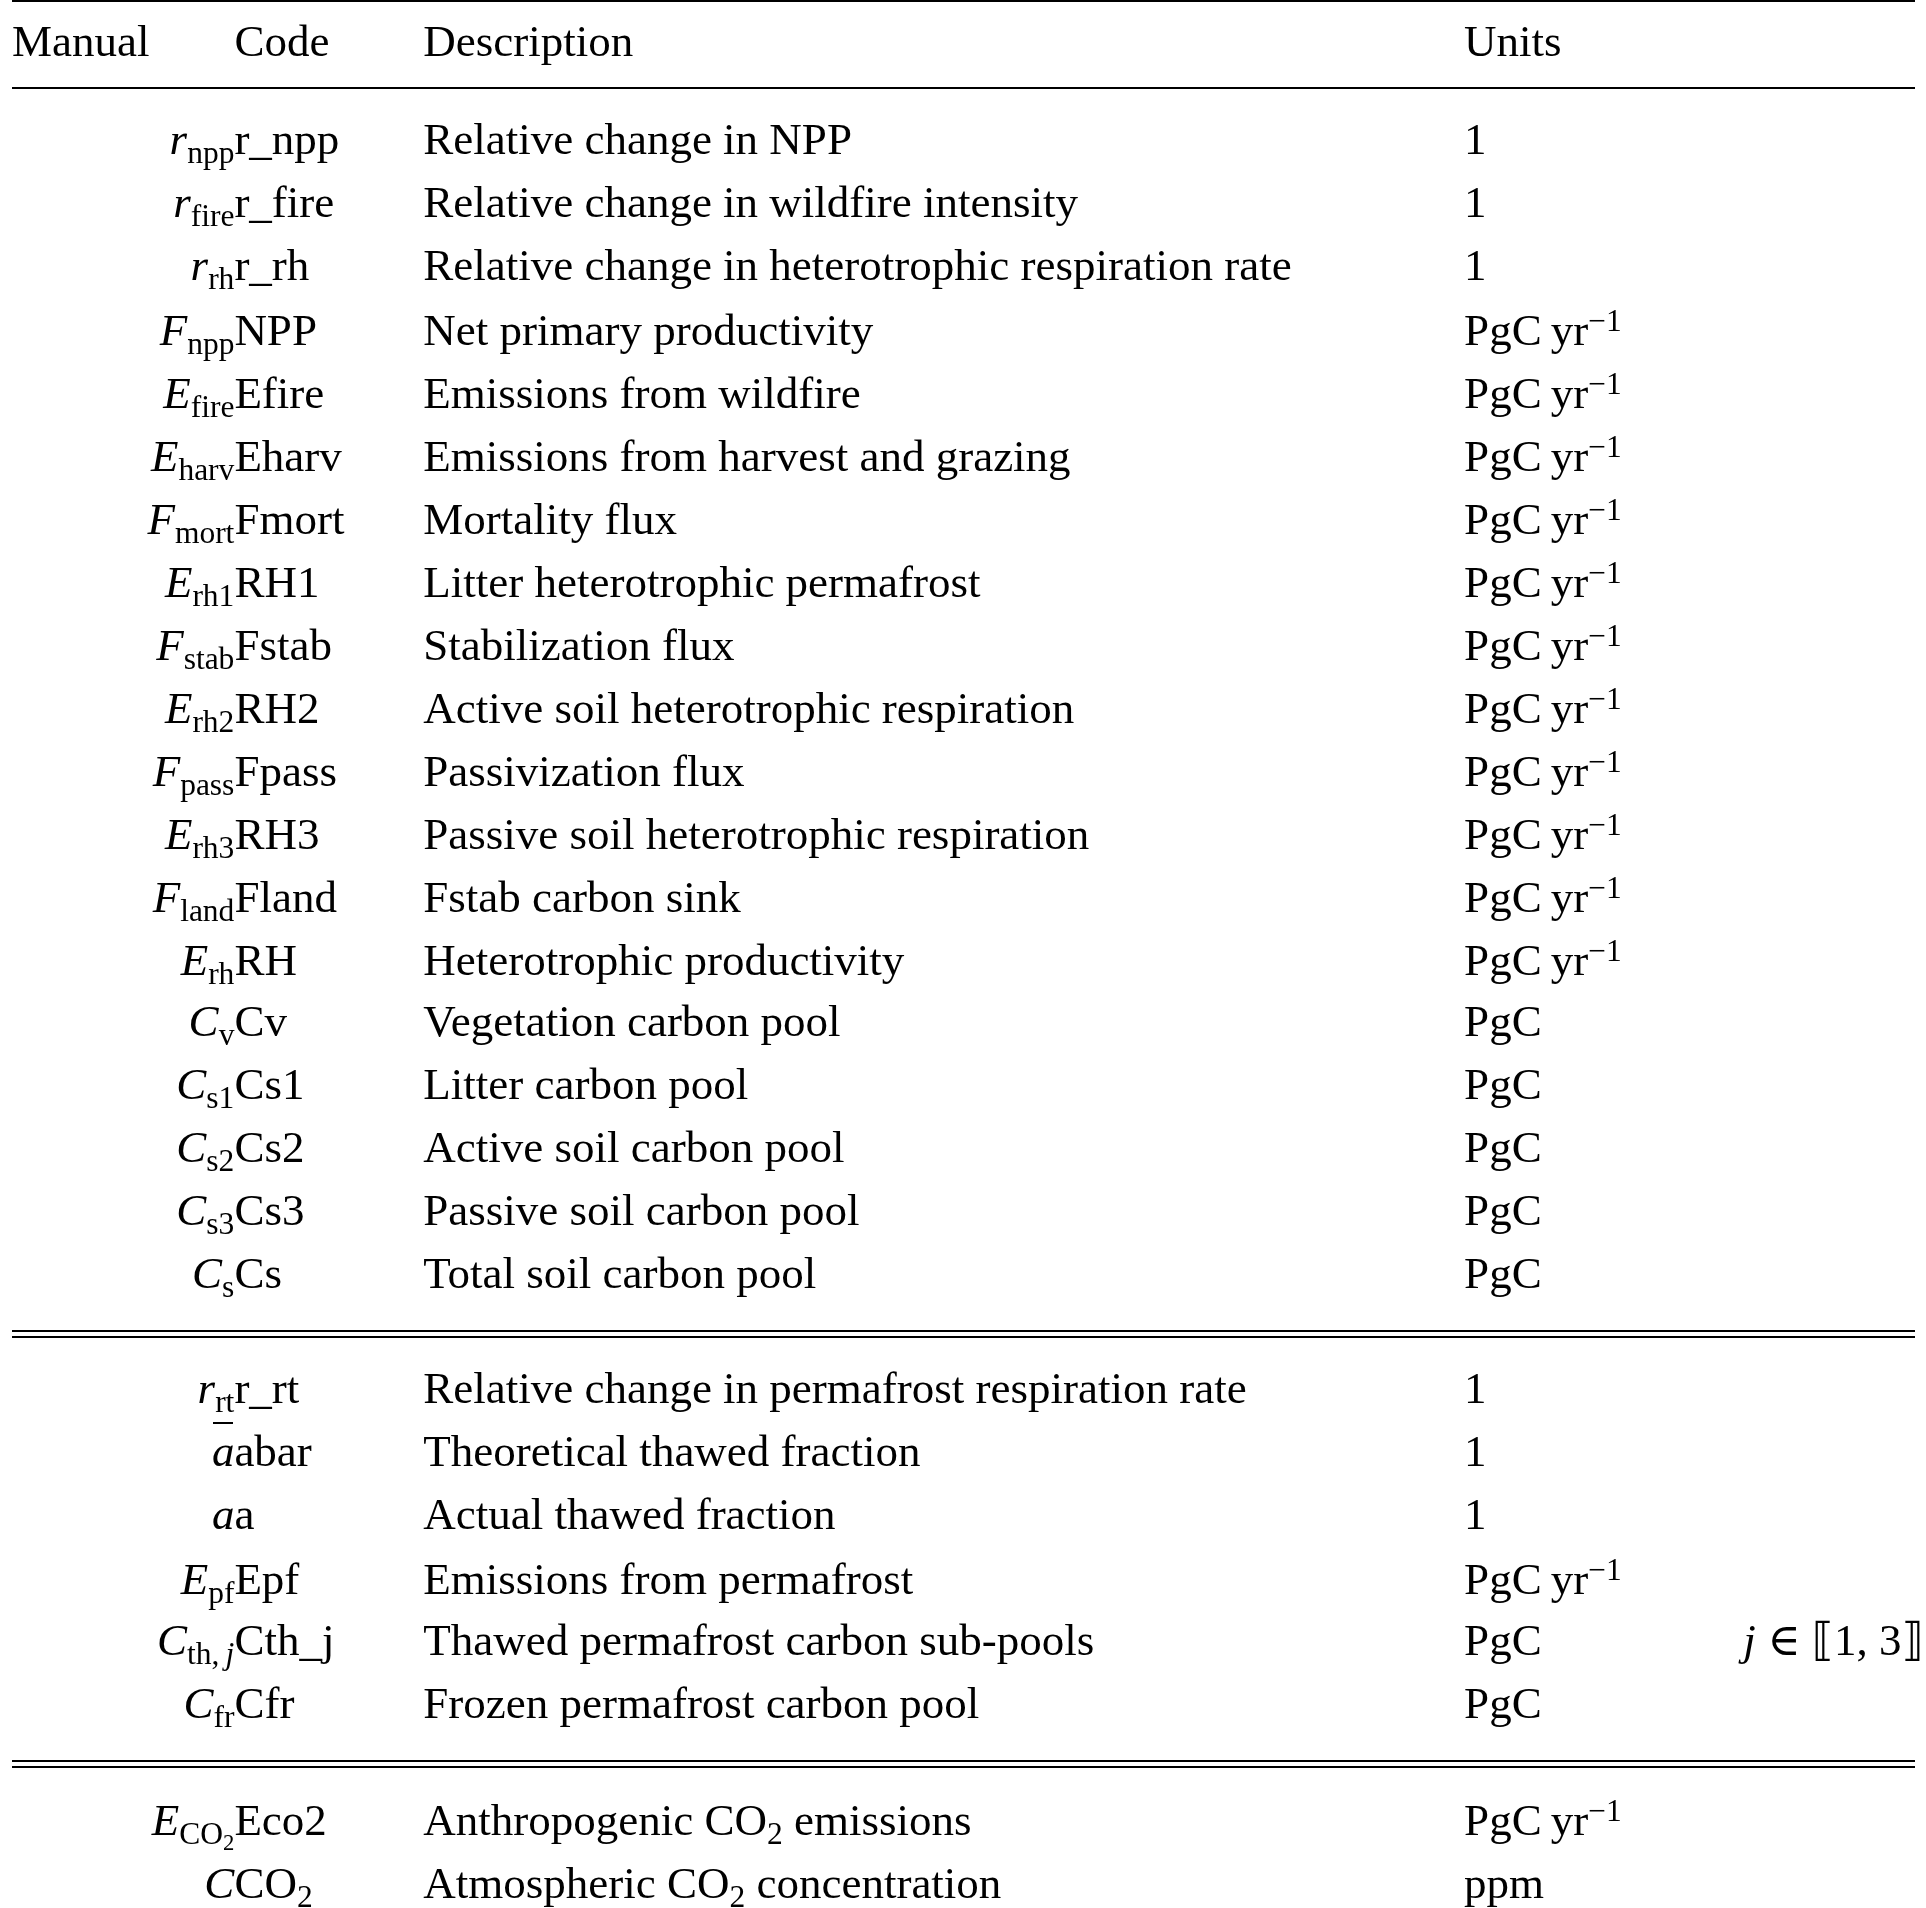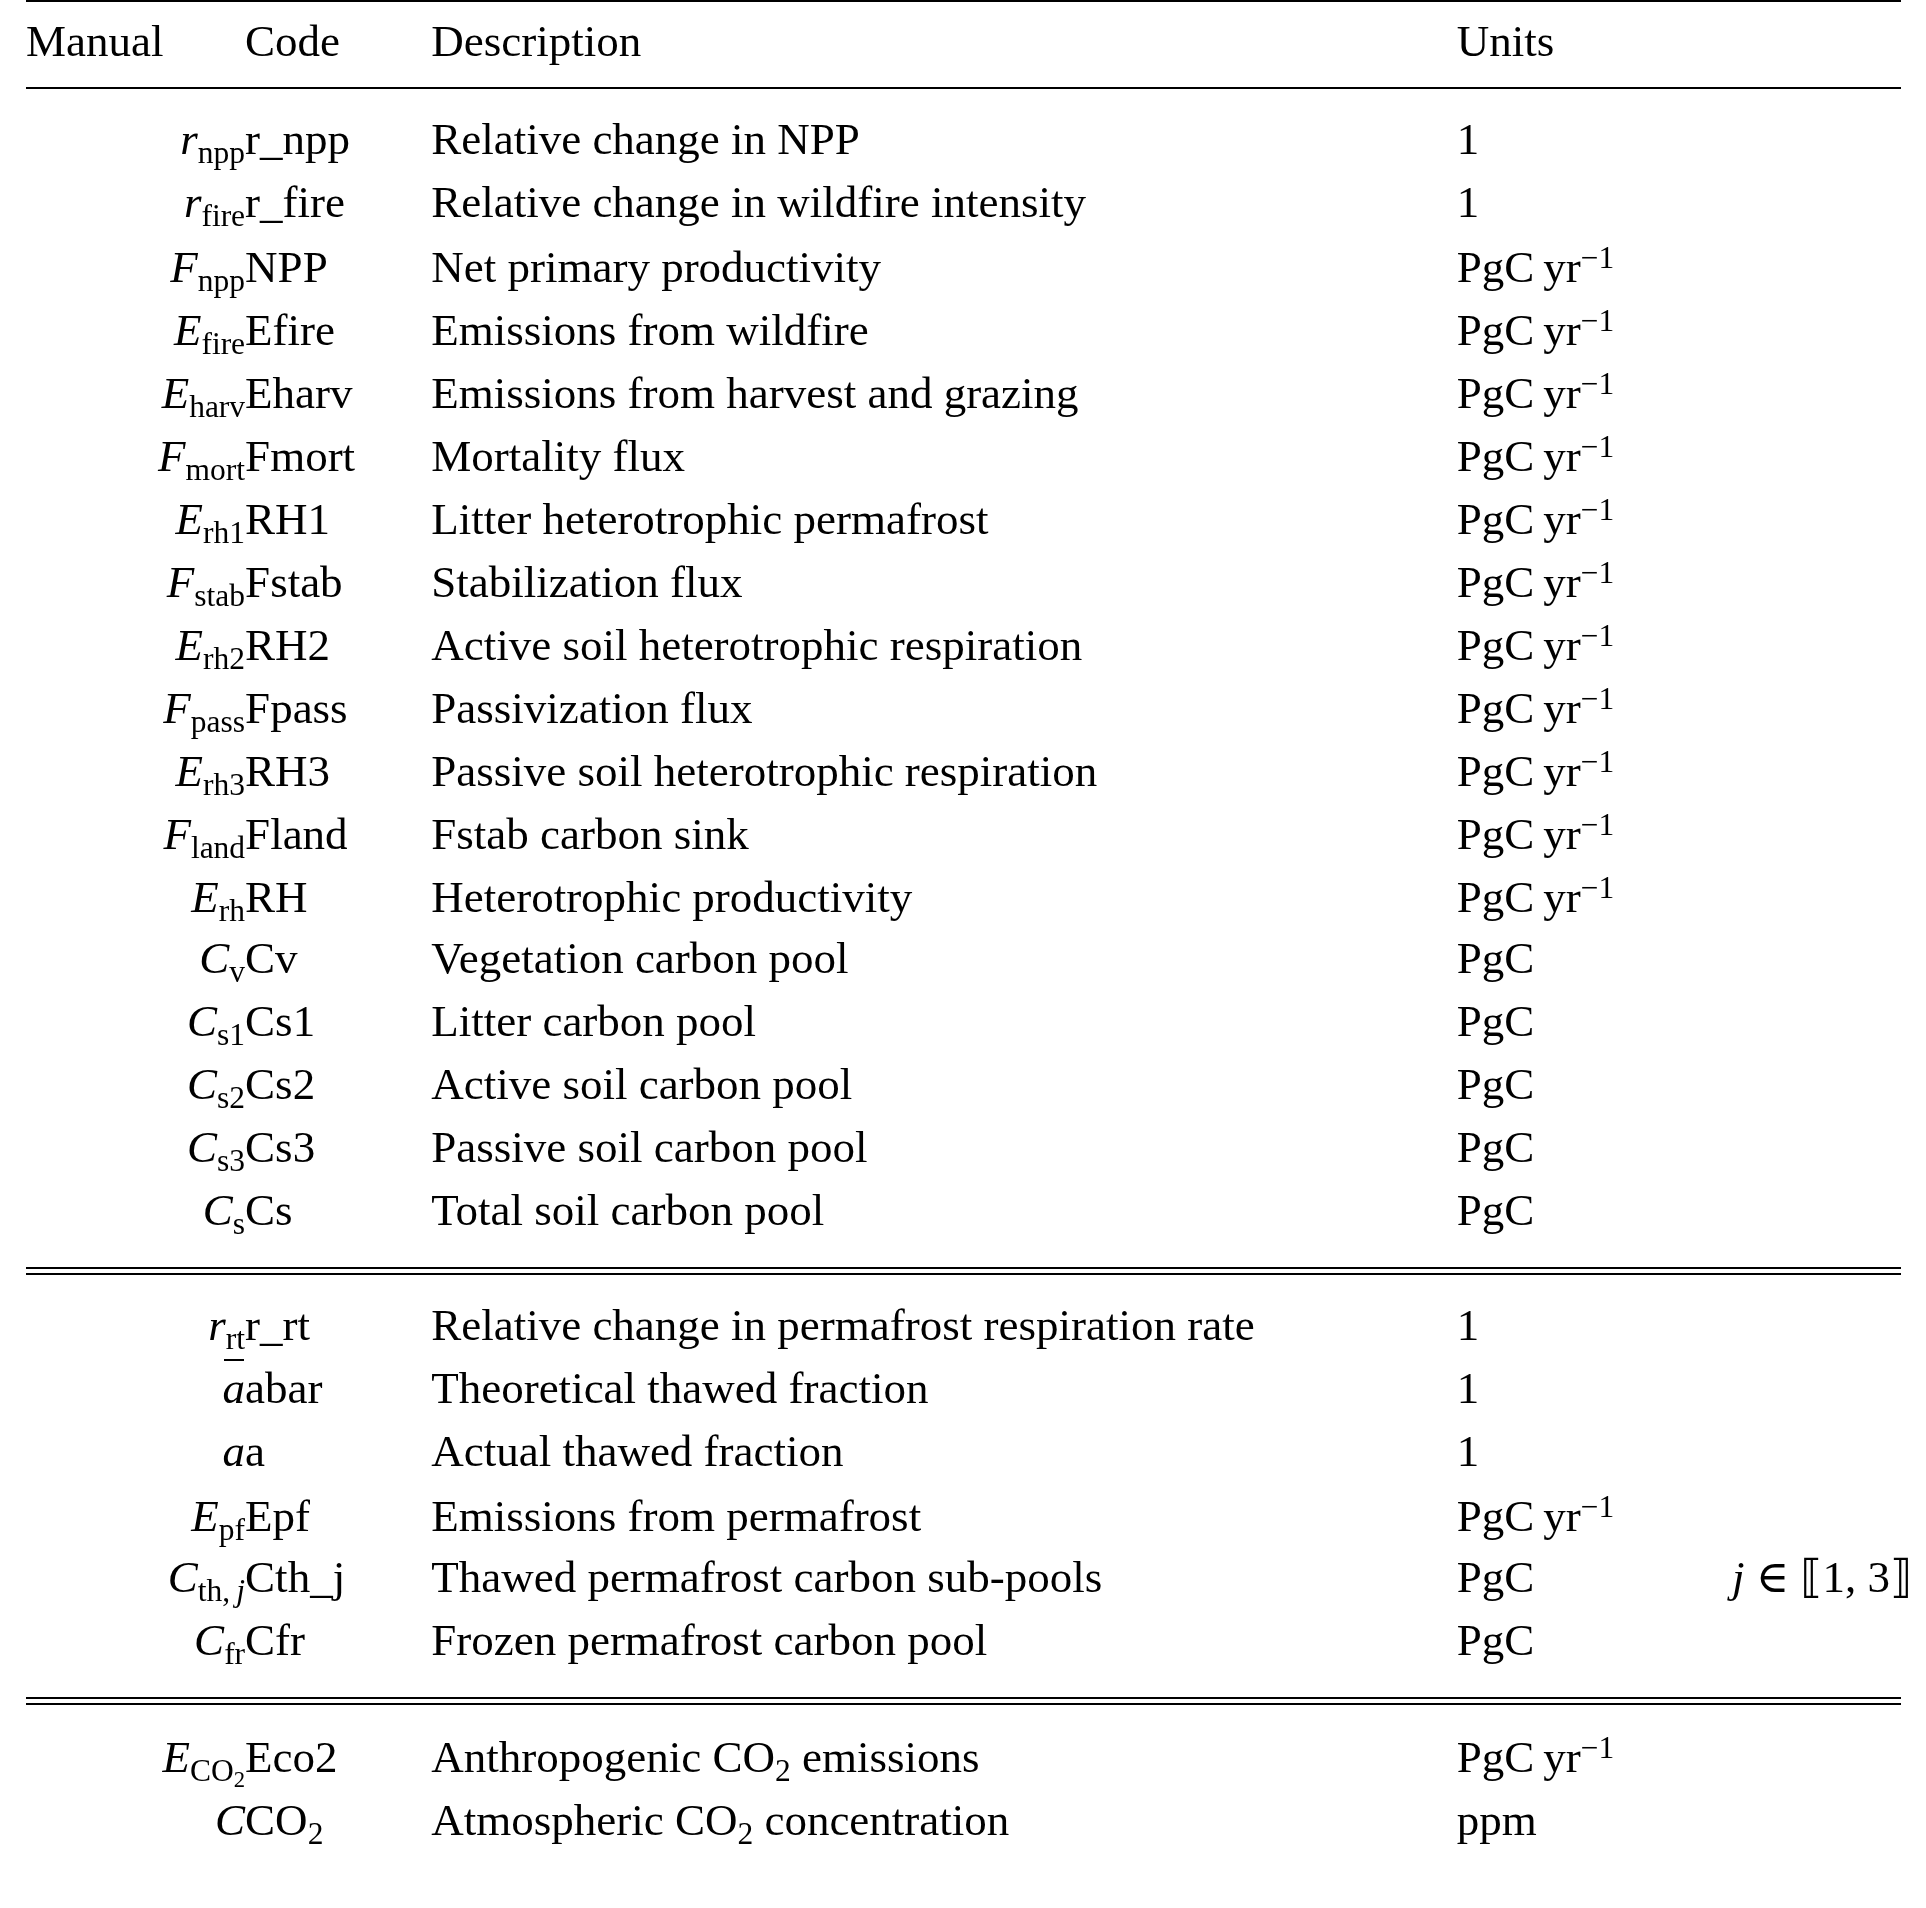--- a/index.html
+++ b/index.html
@@ -13,21 +13,21 @@
     height: 1908px;
     font-family: "Liberation Serif", "DejaVu Serif", serif;
     color: #000000;
     overflow: hidden;
   }
 
   .table-wrap {
     width: 1927px;
     height: 1908px;
     box-sizing: border-box;
-    padding: 0 26px;
+    padding: 0 12px;
     position: relative;
     border-radius: 6px;
   }
 
   table.vartable {
     width: 100%;
     border-collapse: collapse;
     table-layout: fixed;
   }
   .rule-thin {
@@ -176,20 +176,27 @@
           <td class="note-cell"></td>
         </tr>
         <tr>
           <td class="manual"><span class="mvar">r</span><span class="sub">fire</span></td>
           <td>r_fire</td>
           <td>Relative change in wildfire intensity</td>
           <td class="units-cell">1</td>
           <td class="note-cell"></td>
         </tr>
         <tr>
+          <td class="manual"><span class="mvar">r</span><span class="sub">rh</span></td>
+          <td>r_rh</td>
+          <td>Relative change in heterotrophic respiration rate</td>
+          <td class="units-cell">1</td>
+          <td class="note-cell"></td>
+        </tr>
+        <tr>
           <td class="manual"><span class="mvar">F</span><span class="sub">npp</span></td>
           <td>NPP</td>
           <td>Net primary productivity</td>
           <td class="units-cell">PgC yr<span class="sup">−1</span></td>
           <td class="note-cell"></td>
         </tr>
         <tr>
           <td class="manual"><span class="mvar">E</span><span class="sub">fire</span></td>
           <td>Efire</td>
           <td>Emissions from wildfire</td>

